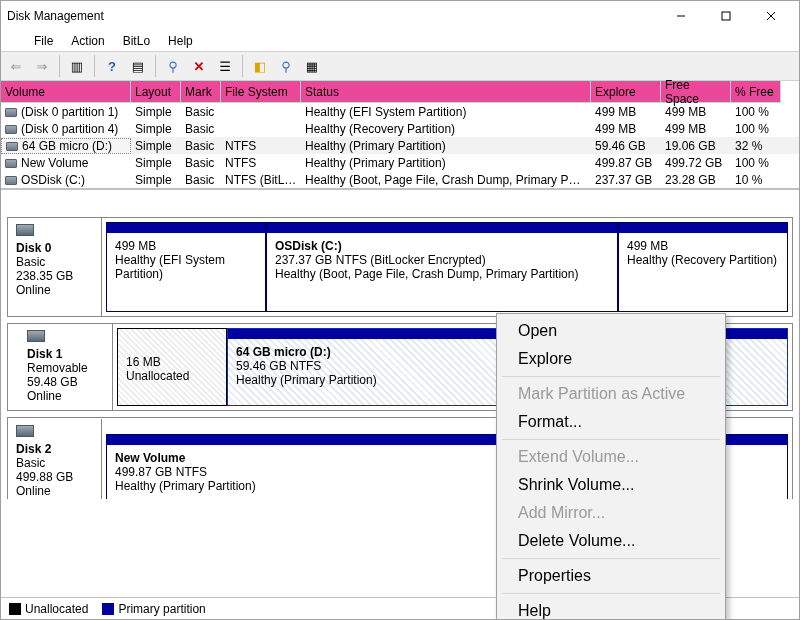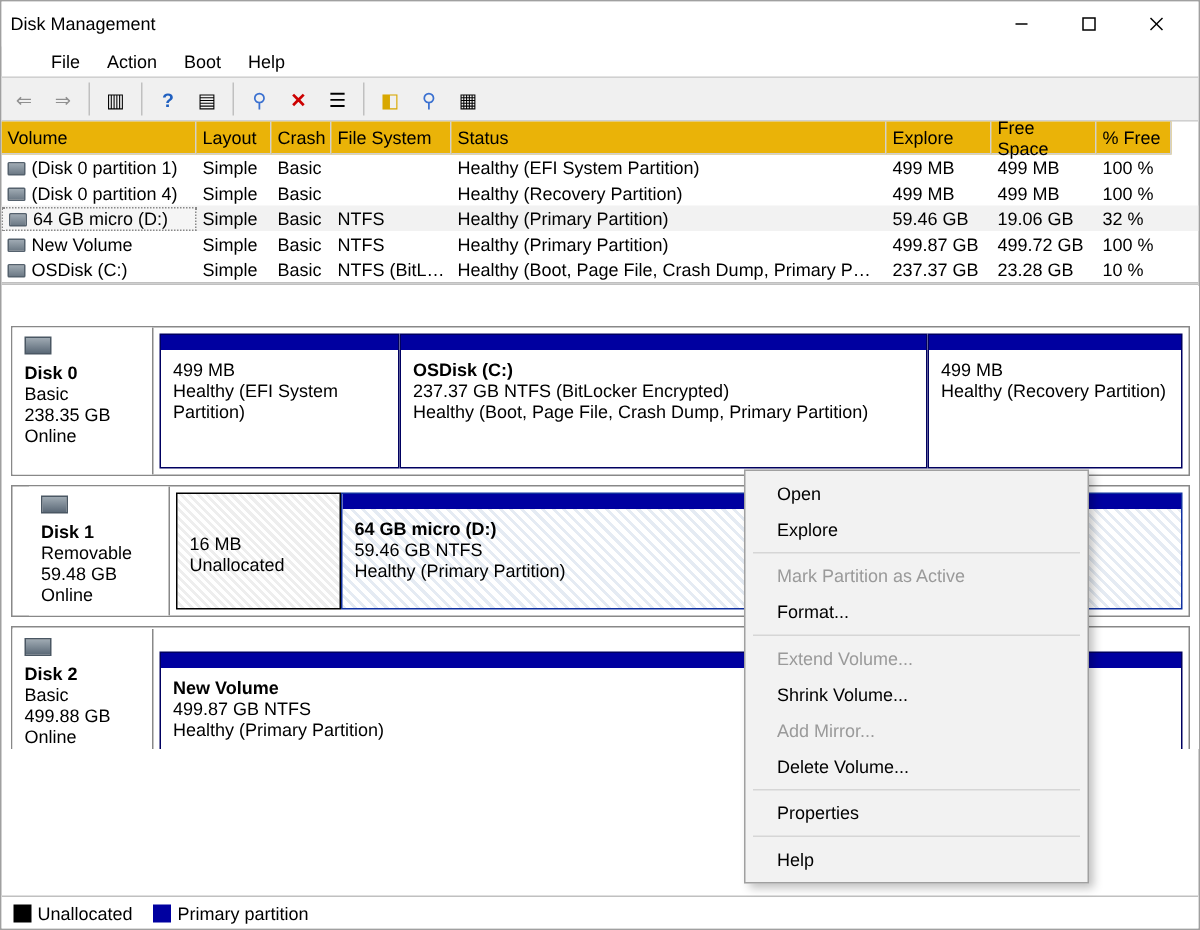--- a/index.html
+++ b/index.html
@@ -47,21 +47,21 @@
   
   .vol-list { border-bottom:1px solid #c0c0c0;}
   .vol-header, .vol-row { display:grid;
     grid-template-columns: 130px 50px 40px 80px 290px 70px 70px 50px;
     align-items:center; height:18px; font-size:12px;
   }
   .vol-header > div {
     border-right:1px solid #d0d0d0;
     padding:2px 4px;
     font-weight:400;
-    background:#eab308;
+    background:#ec4899;
     border-bottom:1px solid #d0d0d0;
     height:22px;
     display:flex;align-items:center;
   }
   .vol-header { height:22px;}
   .vol-row { height:17px;}
   .vol-row > div { padding:0 4px; white-space:nowrap; overflow:hidden; text-overflow:ellipsis;}
   .vol-row .icon { display:inline-block; width:12px; height:9px;
     background:linear-gradient(#9faab3,#6d7a86); border:1px solid #54616d;
     margin-right:4px; vertical-align:middle; border-radius:1px;
@@ -135,21 +135,21 @@
     left:495px; top:312px;
     width:230px;
     background:#f2f2f2;
     border:1px solid #a0a0a0;
     box-shadow:3px 3px 6px rgba(0,0,0,0.25);
     padding:3px 3px;
     z-index:100;
   }
   .ctx-item{
     padding:5px 18px;
-    font-size:12px;
+    font-size:16px;
     color:#000;
     cursor:default;
   }
   .ctx-item.disabled{ color:#9a9a9a;}
   .ctx-item.highlight{ background:#91c9f7;}
   .ctx-sep{ height:1px; background:#d6d6d6; margin:3px 2px;}
 </style>
 </head>
 <body>
 
@@ -171,21 +171,21 @@
           <line x1="1" y1="1" x2="9" y2="9" stroke="#000" stroke-width="1"></line>
           <line x1="9" y1="1" x2="1" y2="9" stroke="#000" stroke-width="1"></line>
         </svg>
     </div>
   </div>
 </div>
 
 <div class="menubar">
   <span>File</span>
   <span>Action</span>
-  <span>Boot</span>
+  <span>BitLo</span>
   <span>Help</span>
 </div>
 
 <div class="toolbar">
   <div class="tbtn disabled">
       <span>⇐</span>
     </div>
   <div class="tbtn disabled">
       <span>⇒</span>
     </div>
@@ -219,21 +219,21 @@
     </div>
   <div class="tbtn">
       <span>▦</span>
     </div>
 </div>
 
 <div class="vol-list">
   <div class="vol-header">
     <div>Volume</div>
     <div>Layout</div>
-    <div>Crash</div>
+    <div>Mark</div>
     <div>File System</div>
     <div>Status</div>
     <div>Explore</div>
     <div>Free Space</div>
     <div>% Free</div>
   </div>
 
   <div class="vol-row">
     <div class="cell0"><span class="icon"></span><span>(Disk 0 partition 1)</span></div>
     <div>Simple</div>

